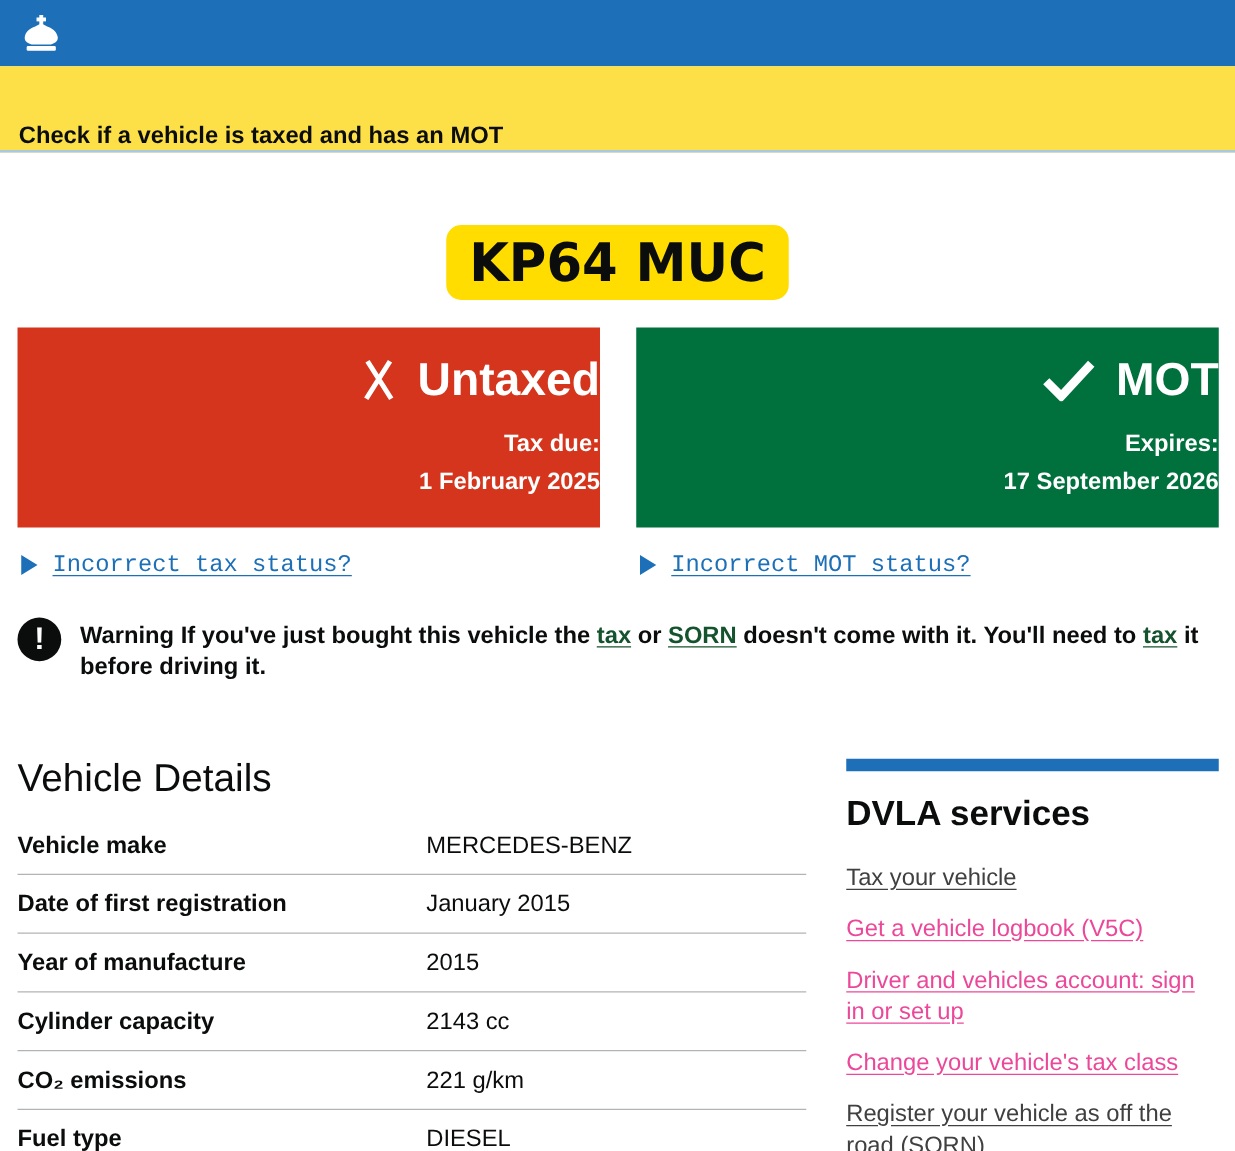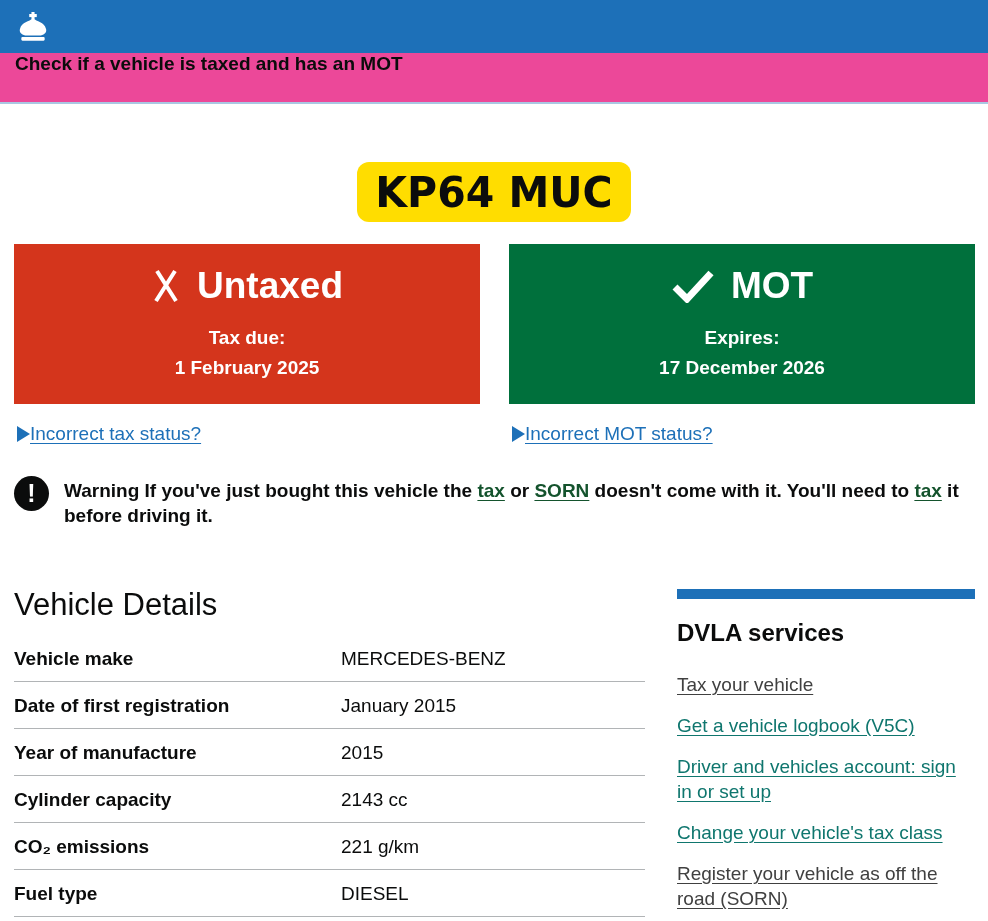--- a/index.html
+++ b/index.html
@@ -24,24 +24,24 @@
   .logo-text {
     color: #fff; font-size: 30px; font-weight: bold;
     display: flex; align-items: center; letter-spacing: 0.5px;
   }
   .logo-dot {
     width: 9px; height: 9px; border-radius: 50%;
     background: #2cc0b4; display: inline-block; margin: 2px 6px 0 6px;
   }
   
   .service-bar {
-    height: 51px;
-    background: #ec4899;
+    height: 69px;
+    background: #fde047;
     border-bottom: 2px solid #a9c8e2;
-    display: flex; align-items: flex-start;
+    display: flex; align-items: flex-end;
     padding: 0 15px;
   }
   .service-bar h1 { font-size: 19px; font-weight: bold; }
   
   .plate-wrap { display: flex; justify-content: center; margin-top: 58px; }
   .plate {
     background: #ffdd00;
     border-radius: 12px;
     min-width: 196px; height: 60px;
     display: flex; align-items: center; justify-content: center;
@@ -53,34 +53,34 @@
     transform: scaleY(1.04);
   }
   
   .status-row {
     display: flex; gap: 29px;
     margin: 22px 13px 0 14px;
   }
   .panel {
     flex: 1; height: 160px; color: #fff;
     display: flex; flex-direction: column;
-    align-items: center; justify-content: center;
+    align-items: flex-end; justify-content: center;
     text-align: center;
   }
   .panel.red { background: #d4351c; }
   .panel.green { background: #00703c; }
   .panel-title {
     display: flex; align-items: center; gap: 16px;
     font-size: 37px; font-weight: bold; margin-bottom: 16px;
   }
   .panel-title svg { display: block; }
   .panel-sub { font-size: 19px; font-weight: bold; line-height: 30px; }
   
   .detail-links { display: flex; gap: 29px; margin: 19px 13px 0 14px; }
-  .detail-links .half { flex: 1; display: flex; align-items: center; gap: 0; }
+  .detail-links .half { flex: 1; display: flex; align-items: center; gap: 12px; font-family: Liberation Mono, monospace; }
   .disclosure-triangle {
     width: 0; height: 0;
     border-top: 8px solid transparent;
     border-bottom: 8px solid transparent;
     border-left: 13px solid #1d70b8;
     margin-left: 3px;
   }
   a.gov-link { color: #1d70b8; font-size: 19px; text-decoration: underline; text-underline-offset: 3px; cursor: pointer; }
   a.purple { color: #14532d; }
   
@@ -105,24 +105,24 @@
   .detail-row {
     display: flex;
     padding: 14px 0 13px 0;
     border-bottom: 1px solid #b1b4b6;
     font-size: 19px; line-height: 19px;
   }
   .detail-row .label { flex: 0 0 327px; font-weight: bold; }
   .detail-row .value { flex: 1; }
   
   .side-bar-rule { height: 10px; background: #1d70b8; margin-bottom: 21px; }
-  .side-col h2 { font-size: 24px; font-weight: bold; line-height: 26px; margin-bottom: 26px; }
+  .side-col h2 { font-size: 28px; font-weight: bold; line-height: 26px; margin-bottom: 26px; }
   .sb-link {
     display: block; font-size: 19px; line-height: 25px;
-    color: #0f766e; text-decoration: underline; text-underline-offset: 3px;
+    color: #ec4899; text-decoration: underline; text-underline-offset: 3px;
     margin-bottom: 16px; cursor: pointer;
   }
   .sb-link.visited { color: #404040; }
 </style>
 </head>
 <body>
 
 <header class="site-header">
   <div class="logo">
     <svg class="logo-crown" viewBox="0 0 32 27" fill="#ffffff" xmlns="http://www.w3.org/2000/svg">
@@ -156,21 +156,21 @@
     <div class="panel-sub">1 February 2025</div>
   </div>
   <div class="panel green">
     <div class="panel-title">
       <svg width="44" height="34" viewBox="0 0 44 34" xmlns="http://www.w3.org/2000/svg">
         <path d="M4 18 L16 30 L40 4" stroke="#ffffff" stroke-width="7" fill="none"></path>
       </svg>
       <span>MOT</span>
     </div>
     <div class="panel-sub">Expires:</div>
-    <div class="panel-sub">17 December 2026</div>
+    <div class="panel-sub">17 September 2026</div>
   </div>
 </div>
 
 <div class="detail-links">
   <div class="half">
     <span class="disclosure-triangle"></span>
     <a class="gov-link">Incorrect tax status?</a>
   </div>
   <div class="half">
     <span class="disclosure-triangle"></span>

